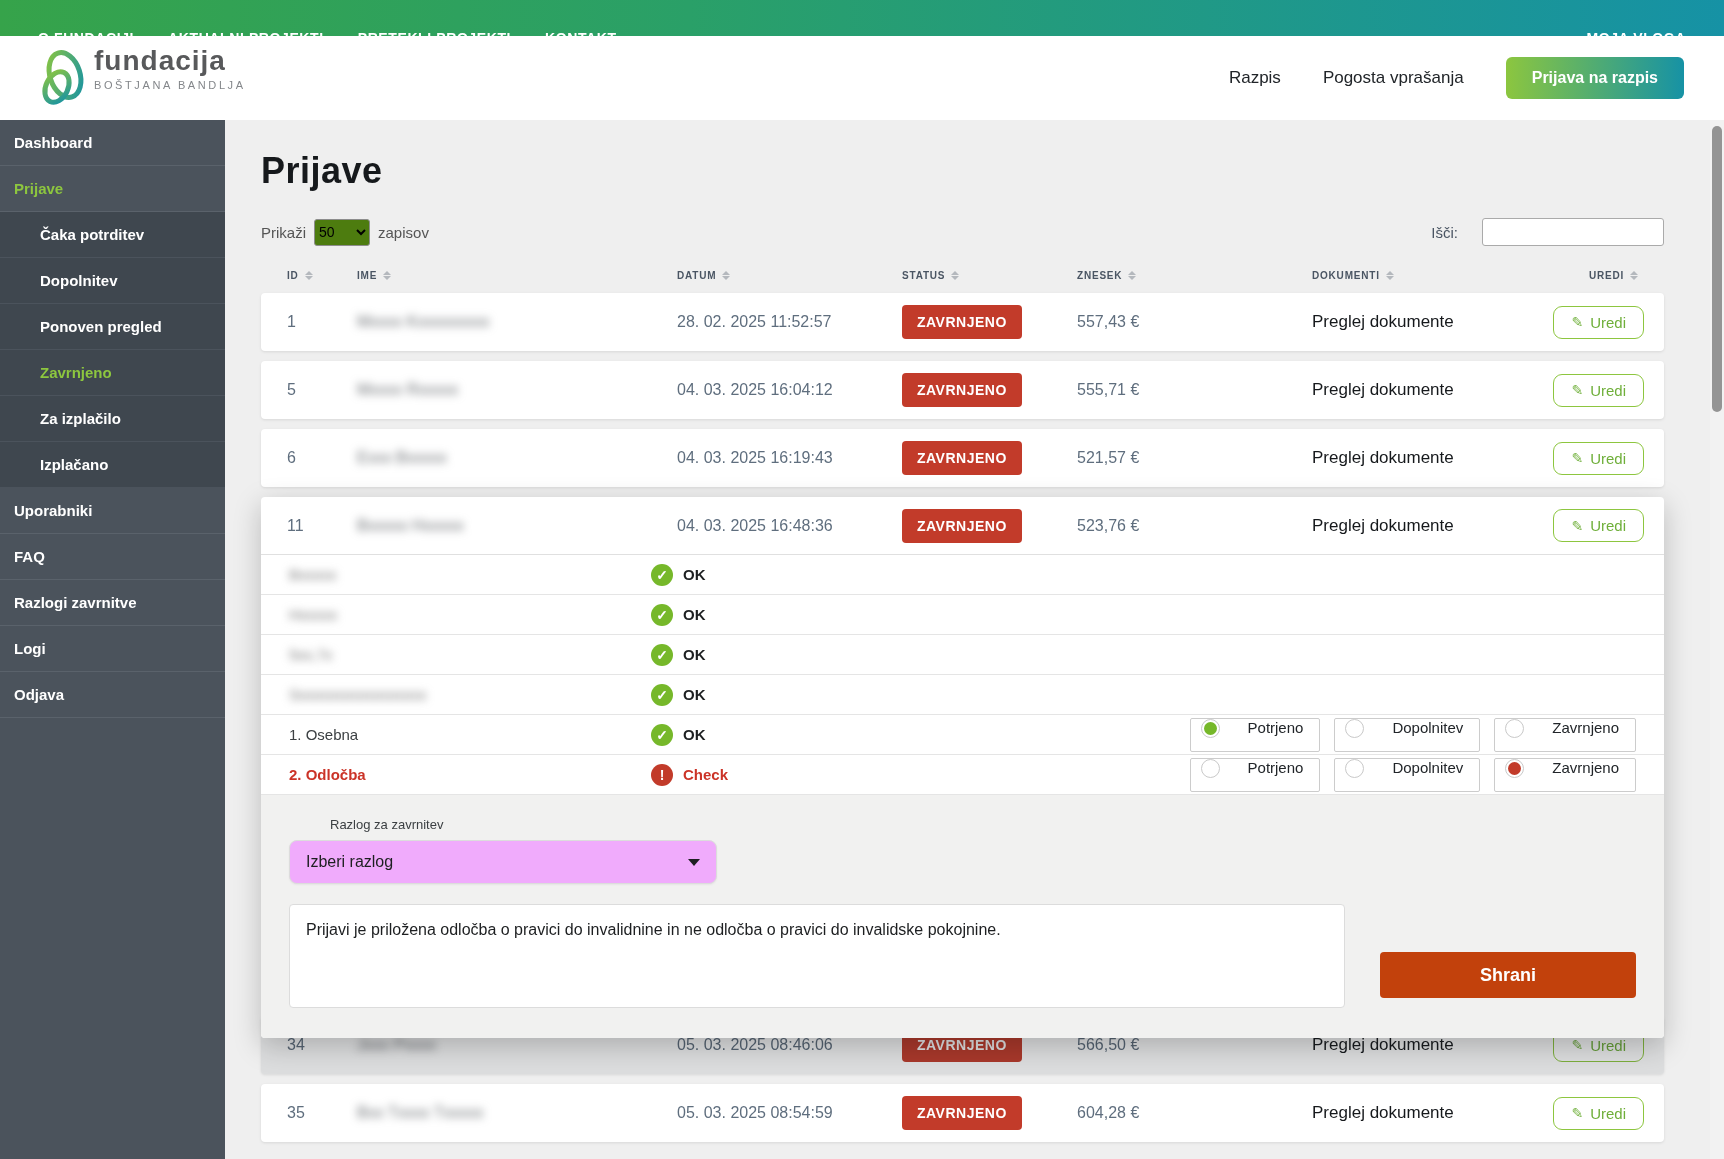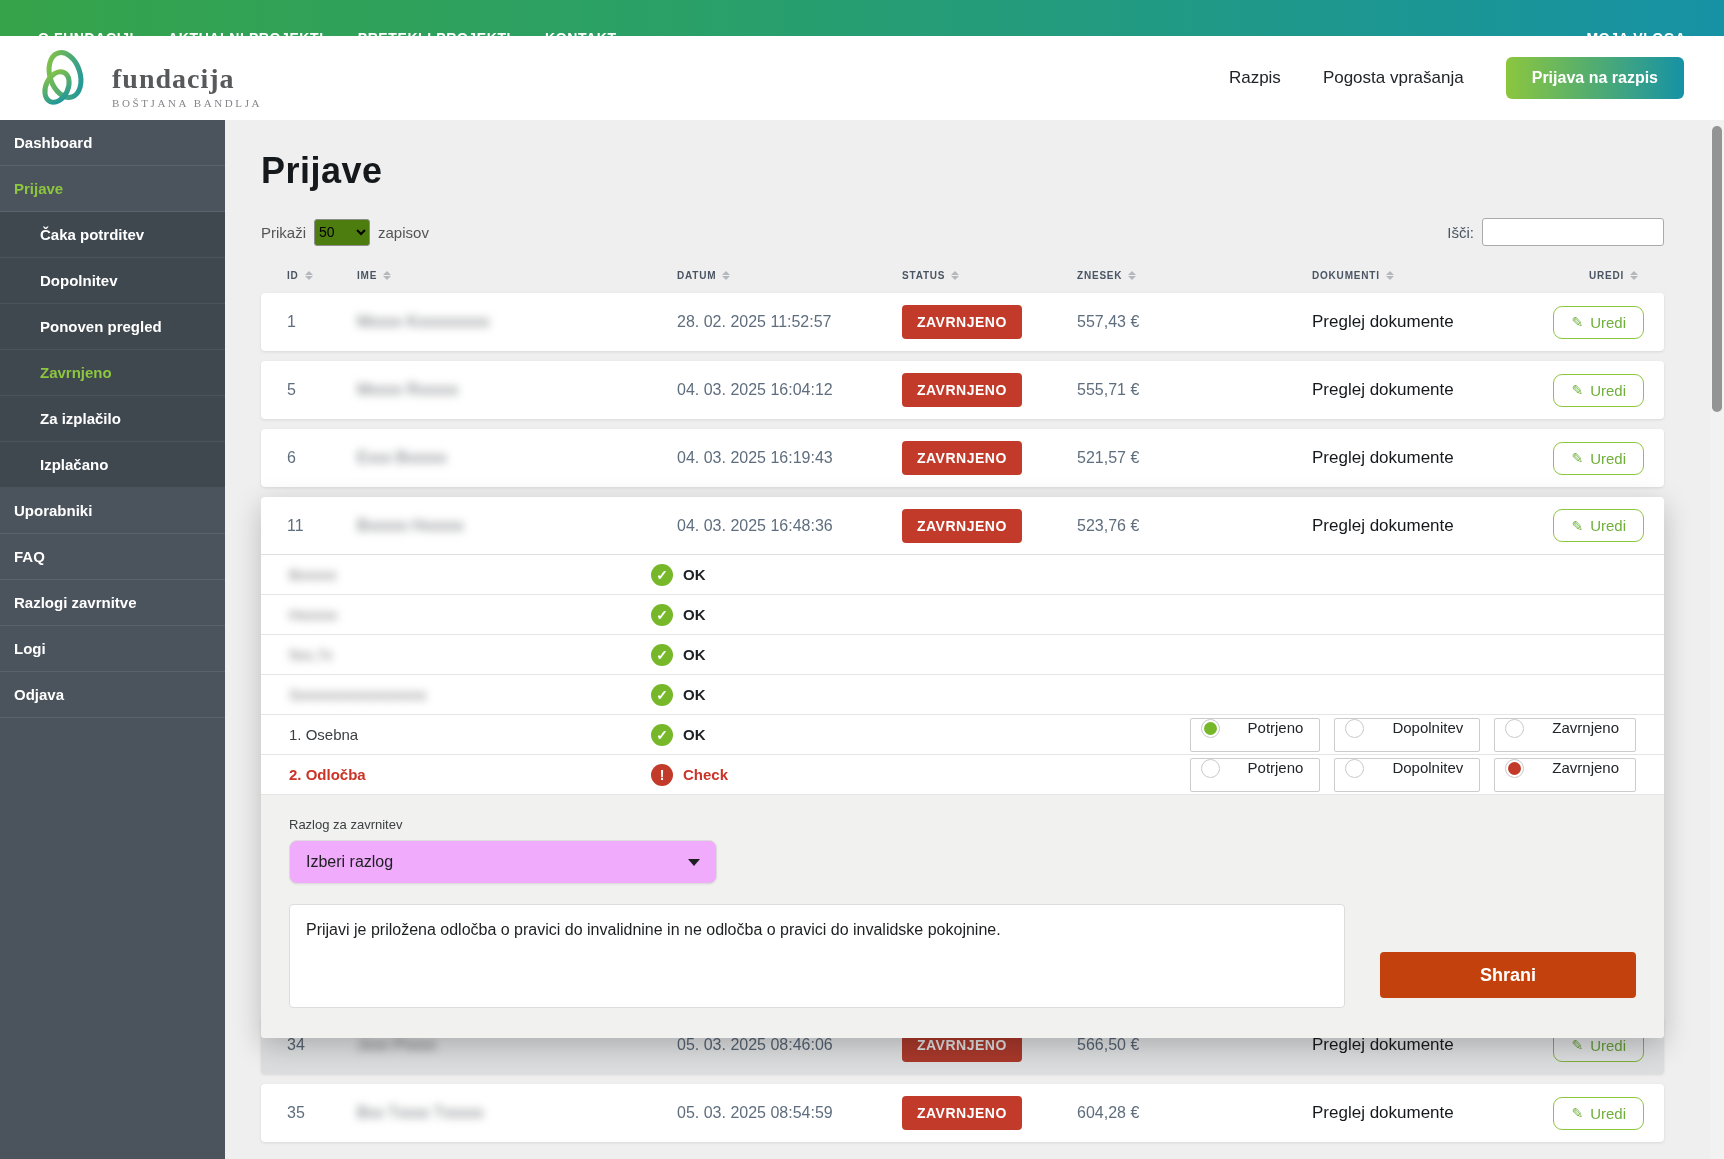--- a/index.html
+++ b/index.html
@@ -11,21 +11,21 @@
     height:36px; display:flex; align-items:center;
     background:linear-gradient(90deg,#36a34a 0%, #2aa068 40%, #1692a5 100%);
     padding:0 38px; color:#fff;
   }
   .topbar .tlinks{ display:flex; gap:34px; }
   .topbar a{ color:#fff; text-decoration:none; font-size:14px; font-weight:700; letter-spacing:.6px;margin-top:39px; }
   .topbar .spacer{ flex:1; }
 
   
   .header{ height:84px; background:#fff; display:flex; align-items:center; padding:0 40px 0 36px; }
-  .brand{ display:flex; align-items:flex-end; gap:22px;font-family:Liberation Serif, serif; }
+  .brand{ display:flex; align-items:flex-start; gap:4px; }
   .brand svg{ display:block; }
   .brand .btxt .bt1{ font-size:28px; font-weight:700; color:#58595b; letter-spacing:1px; line-height:1; }
   .brand .btxt .bt2{ font-size:11px; color:#83868a; letter-spacing:2.6px; margin-top:4px; }
   .hnav{ margin-left:auto; display:flex; align-items:center; gap:42px; }
   .hnav a{ color:#212529; text-decoration:none; font-size:17px; }
   .cta{
     border:none; cursor:pointer; color:#fff; font-size:16px; font-weight:700;
     padding:12px 26px; border-radius:6px;
     background:linear-gradient(90deg,#8cc63f 0%, #1692a5 100%);
     font-family:"Liberation Sans", sans-serif;
@@ -46,21 +46,21 @@
   .scrolltrack{ position:absolute; right:0; top:0; width:14px; height:1039px; background:#f2f2f2; }
   .scrollthumb{ position:absolute; right:2px; top:6px; width:10px; height:286px; background:#949494; border-radius:5px; }
 
   h1.title{ font-size:36px; font-weight:700; color:#16191c; margin:30px 0 26px; letter-spacing:.5px;}
 
   .controls{ display:flex; align-items:center; font-size:15px; color:#555; margin-bottom:24px; }
   .controls select{
     margin:0 8px; width:56px; height:27px; font-size:14px; border:1px solid #8d8d8d; border-radius:3px; background:#4d7c0f;
     font-family:"Liberation Sans", sans-serif;
   }
-  .controls .right{ margin-left:auto; display:flex; align-items:center; gap:8px; color:#4a5563; font-size:15px; }
+  .controls .right{ margin-left:auto; display:flex; align-items:center; gap:24px; color:#4a5563; font-size:15px; }
   .controls input{ width:182px; height:28px; border:1px solid #aaa; border-radius:3px; background:#fff; padding:0 8px; font-size:14px; }
 
   
   .grid{ display:grid; grid-template-columns:70px 320px 225px 175px 235px 265px 1fr; align-items:center; }
   .thead{ padding:0 0 12px 0; }
   .thead .h{
     font-size:10px; font-weight:700; color:#4a5563; letter-spacing:.8px; text-transform:uppercase;
     display:flex; align-items:center; gap:6px; padding-left:26px;
   }
   .thead .h.last{ justify-content:flex-end; padding-right:26px; }
@@ -103,21 +103,21 @@
   .rbox{ display:flex; align-items:flex-start; gap:28px; border:1px solid #ccc; background:#fff; border-radius:2px;
          height:34px; padding:0 16px 0 10px; font-size:15px; color:#212529; min-width:128px; cursor:pointer; }
   .radio{ width:19px; height:19px; border-radius:50%; border:1px solid #c9c9c9; background:#fff; position:relative; flex:none;}
   .radio.sel-green::after, .radio.sel-red::after{
     content:""; position:absolute; inset:2px; border-radius:50%;
   }
   .radio.sel-green::after{ background:#76b82a; }
   .radio.sel-red::after{ background:#c23b2a; }
 
   .formsec{ background:#f1f1f0; padding:22px 28px 26px; position:relative; }
-  .flabel{ font-size:13px; color:#3c4043; margin-bottom:8px; }
+  .flabel{ font-size:13px; color:#3c4043; margin-bottom:8px;margin-left:41px; }
   .selectbox{
     width:428px; height:44px; background:#f0abfc; border:1px solid #dcdcdc; border-radius:8px;
     display:flex; align-items:center; padding:0 16px; font-size:16px; color:#1d1f21; margin-bottom:20px;
     box-shadow:0 1px 2px rgba(0,0,0,.05); cursor:pointer;
   }
   .selectbox .caret{ margin-left:auto; width:0; height:0; border-left:6px solid transparent; border-right:6px solid transparent; border-top:7px solid #1d1f21; }
   .msg{
     width:1056px; height:104px; background:#fff; border:1px solid #dcdcdc; border-radius:4px;
     font-size:16px; color:#1d1f21; padding:13px 16px; line-height:1.45; resize:none;
     font-family:"Liberation Sans", sans-serif;

